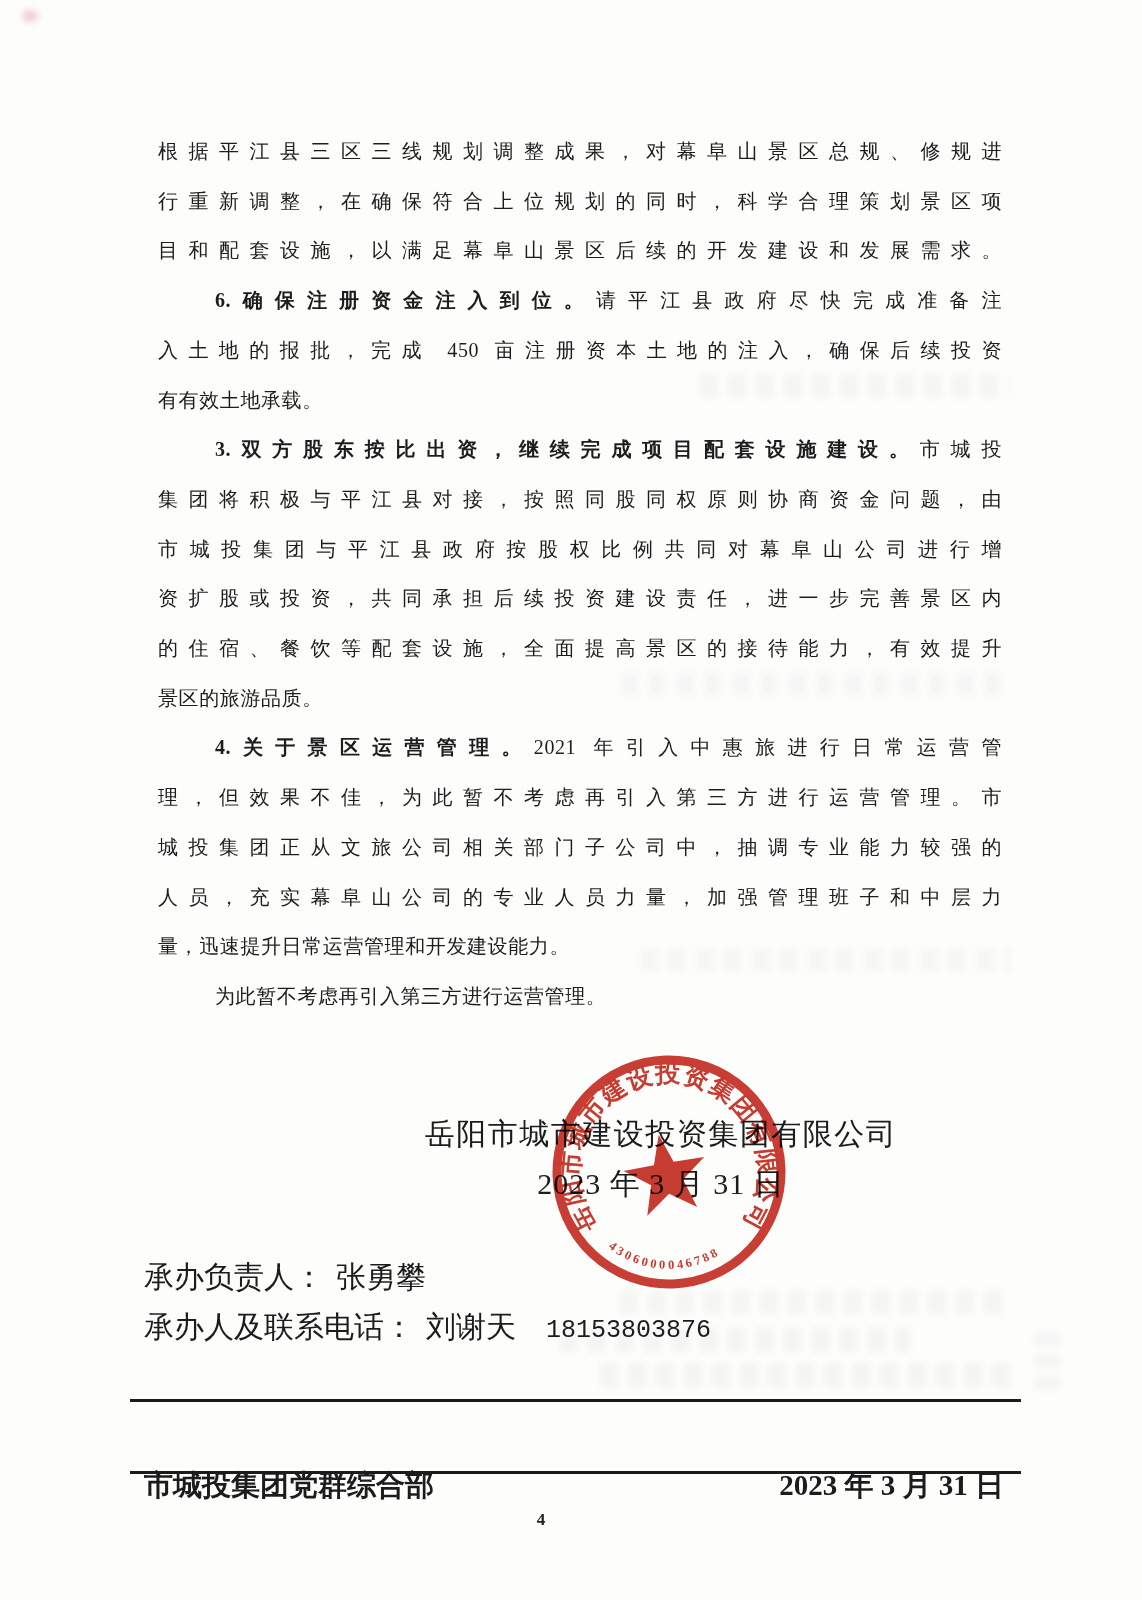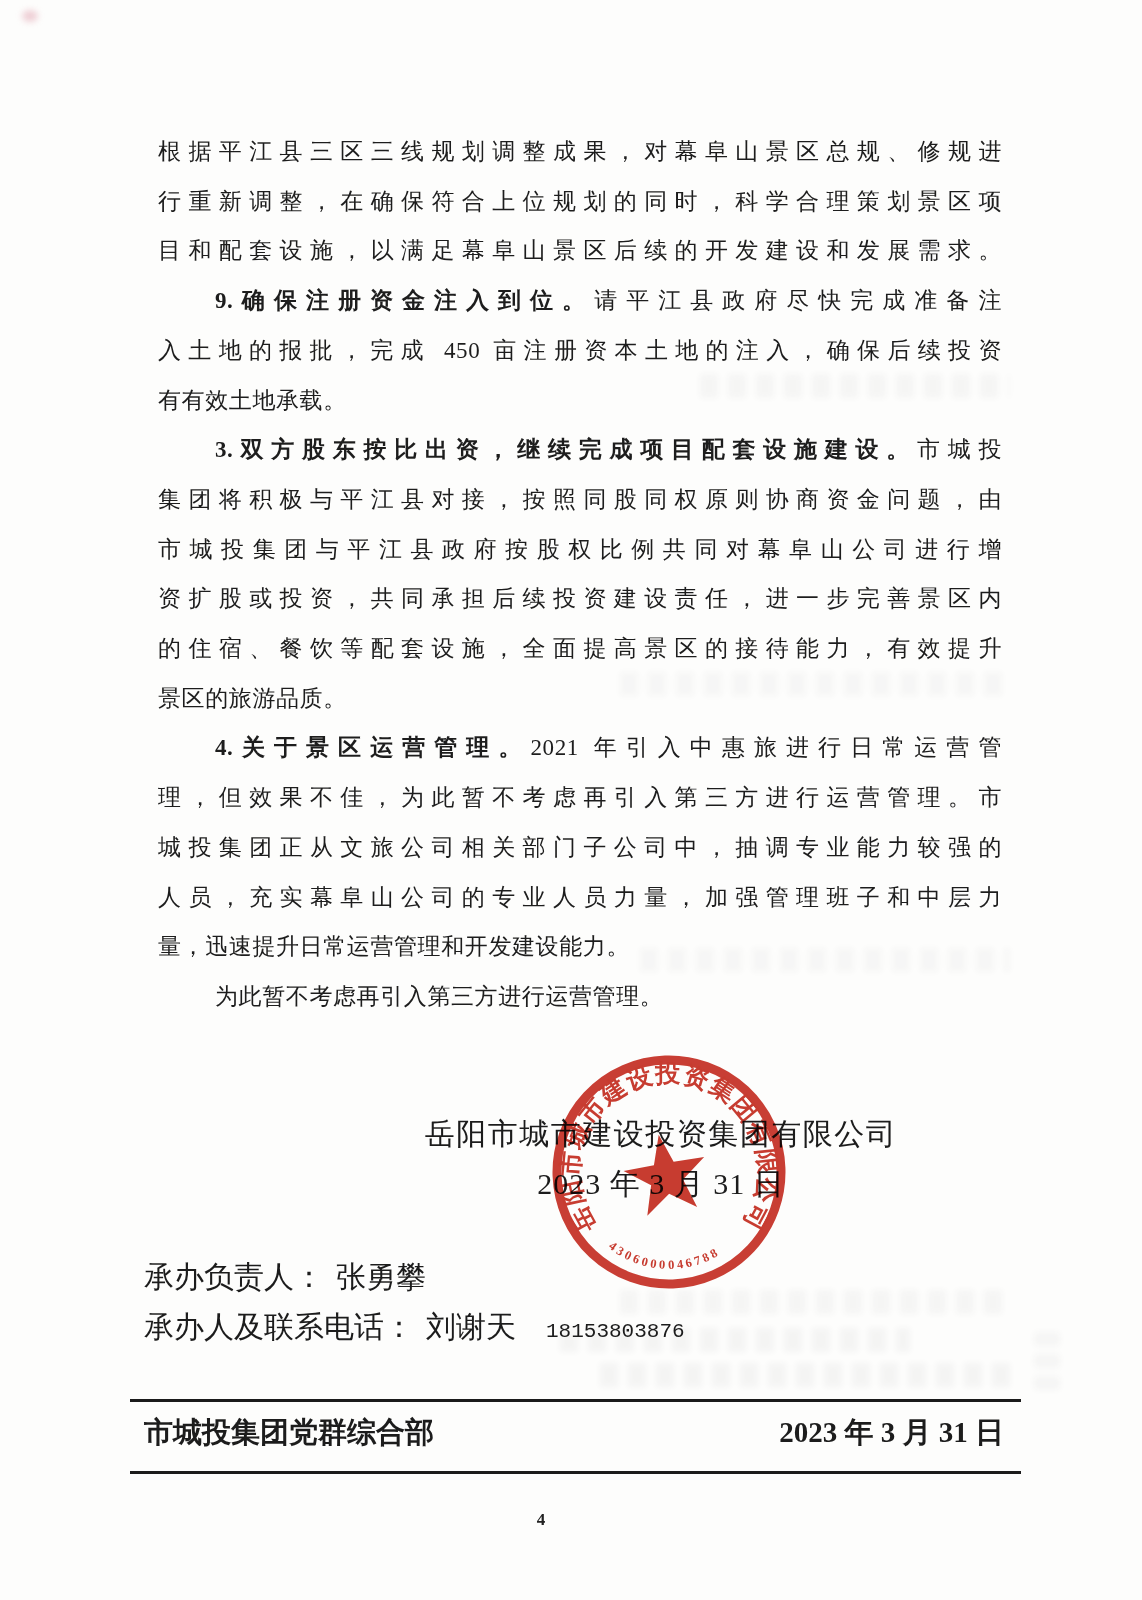--- a/index.html
+++ b/index.html
@@ -6,43 +6,43 @@
   body{
     width:1142px;height:1600px;position:relative;overflow:hidden;
     background:#fdfdfc;
     font-family:"Liberation Serif","DejaVu Serif",serif;
     color:#1c1c1c;
   }
   .page{position:absolute;inset:0;}
   
   .body-lines{
     position:absolute;left:158px;top:127px;width:844px;
-    font-size:23px;line-height:49.7px;letter-spacing:.6px;
+    font-size:20px;line-height:49.7px;letter-spacing:.6px;
     color:#1d1d1d;
   }
   .bline{white-space:nowrap;}
   .bline.just{text-align:justify;text-align-last:justify;white-space:normal;}
   .bline.indent{padding-left:57px;}
   .bline.indent.just{padding-left:0;text-indent:57px;}
   .bold{font-weight:700;}
   
   .sig{position:absolute;left:180px;top:1116px;width:962px;text-align:center;}
   .sig-company{font-size:30px;letter-spacing:1.5px;line-height:35px;}
   .sig-date{font-size:30px;letter-spacing:1px;line-height:35px;margin-top:15px;}
   
   .contacts{position:absolute;left:144px;top:1261px;font-size:30px;line-height:37px;}
   .contact-row{margin-bottom:13px;white-space:nowrap;font-family:Liberation Mono, monospace;}
   .contact-value{margin-left:12px;}
-  .contact-phone{margin-left:30px;font-size:21px;}
+  .contact-phone{margin-left:30px;font-size:25px;}
   
   .footer-rule{position:absolute;left:130px;width:891px;height:3px;background:#1b1b1b;}
   .rule-top{top:1399px;}
   .rule-bottom{top:1471px;}
   .footer-row{
-    position:absolute;left:144px;top:1414px;width:860px;
+    position:absolute;left:144px;top:1467px;width:860px;
     font-size:29px;font-weight:600;line-height:36px;
     display:flex;justify-content:space-between;align-items:center;text-align:right;
   }
   .page-num{position:absolute;left:0;top:1510px;width:1082px;text-align:center;
     font-size:17px;font-weight:600;color:#222;}
   
   .seal{position:absolute;left:539px;top:1042px;width:260px;height:260px;
     mix-blend-mode:multiply;opacity:.9;transform:rotate(-2deg);}
   .seal text{font-family:"Liberation Serif","DejaVu Serif",serif;}
   .seal-ring-text{font-size:25px;font-weight:700;letter-spacing:1.5px;}
@@ -67,21 +67,21 @@
   <div class="smudge" style="left:640px;top:948px;width:370px;opacity:.06;"></div>
   <div class="smudge" style="left:620px;top:1290px;width:390px;"></div>
   <div class="smudge" style="left:560px;top:1328px;width:350px;opacity:.08;"></div>
   <div class="smudge" style="left:600px;top:1363px;width:410px;opacity:.08;"></div>
   <div class="smudge v" style="left:1034px;top:1330px;"></div>
 
   <div class="body-lines">
       <div class="bline just"><span>根据平江县三区三线规划调整成果，对幕阜山景区总规、修规进</span></div>
       <div class="bline just"><span>行重新调整，在确保符合上位规划的同时，科学合理策划景区项</span></div>
       <div class="bline just"><span>目和配套设施，以满足幕阜山景区后续的开发建设和发展需求。</span></div>
-      <div class="bline indent just"><span class="bold">9.确保注册资金注入到位。</span><span>请平江县政府尽快完成准备注</span></div>
+      <div class="bline indent just"><span class="bold">6.确保注册资金注入到位。</span><span>请平江县政府尽快完成准备注</span></div>
       <div class="bline just"><span>入土地的报批，完成 450 亩注册资本土地的注入，确保后续投资</span></div>
       <div class="bline"><span>有有效土地承载。</span></div>
       <div class="bline indent just"><span class="bold">3.双方股东按比出资，继续完成项目配套设施建设。</span><span>市城投</span></div>
       <div class="bline just"><span>集团将积极与平江县对接，按照同股同权原则协商资金问题，由</span></div>
       <div class="bline just"><span>市城投集团与平江县政府按股权比例共同对幕阜山公司进行增</span></div>
       <div class="bline just"><span>资扩股或投资，共同承担后续投资建设责任，进一步完善景区内</span></div>
       <div class="bline just"><span>的住宿、餐饮等配套设施，全面提高景区的接待能力，有效提升</span></div>
       <div class="bline"><span>景区的旅游品质。</span></div>
       <div class="bline indent just"><span class="bold">4.关于景区运营管理。</span><span>2021 年引入中惠旅进行日常运营管</span></div>
       <div class="bline just"><span>理，但效果不佳，为此暂不考虑再引入第三方进行运营管理。市</span></div>

